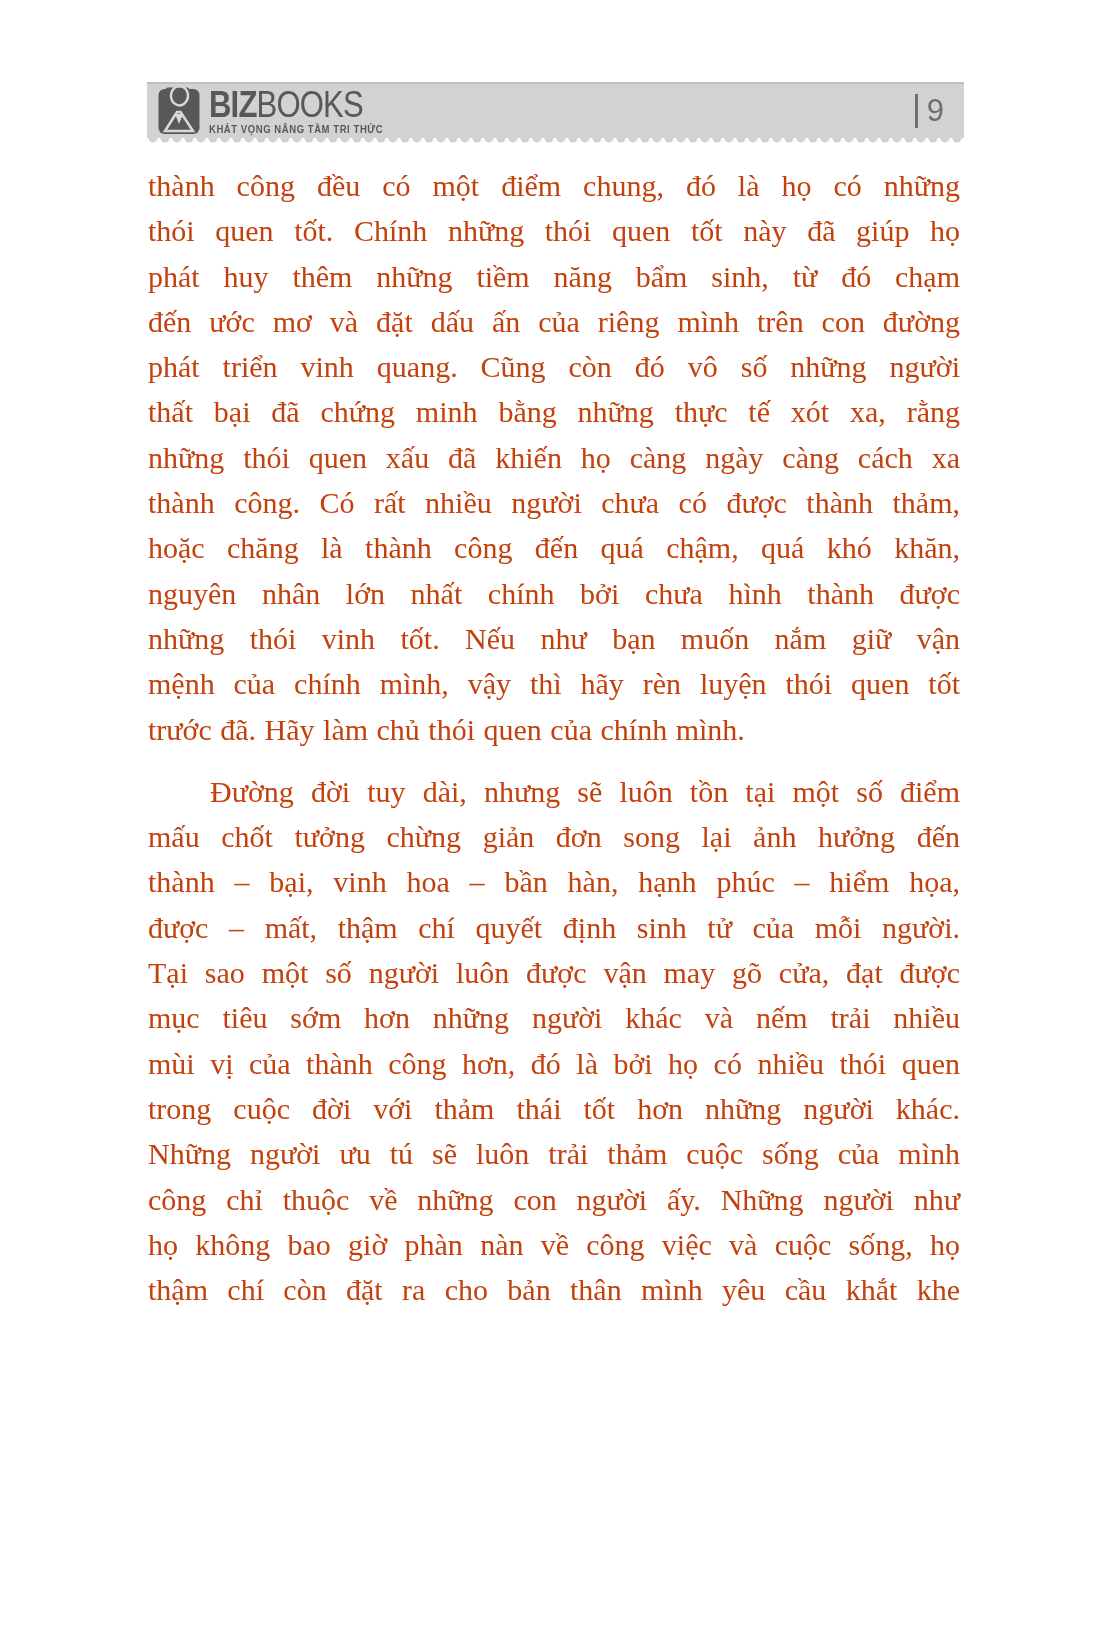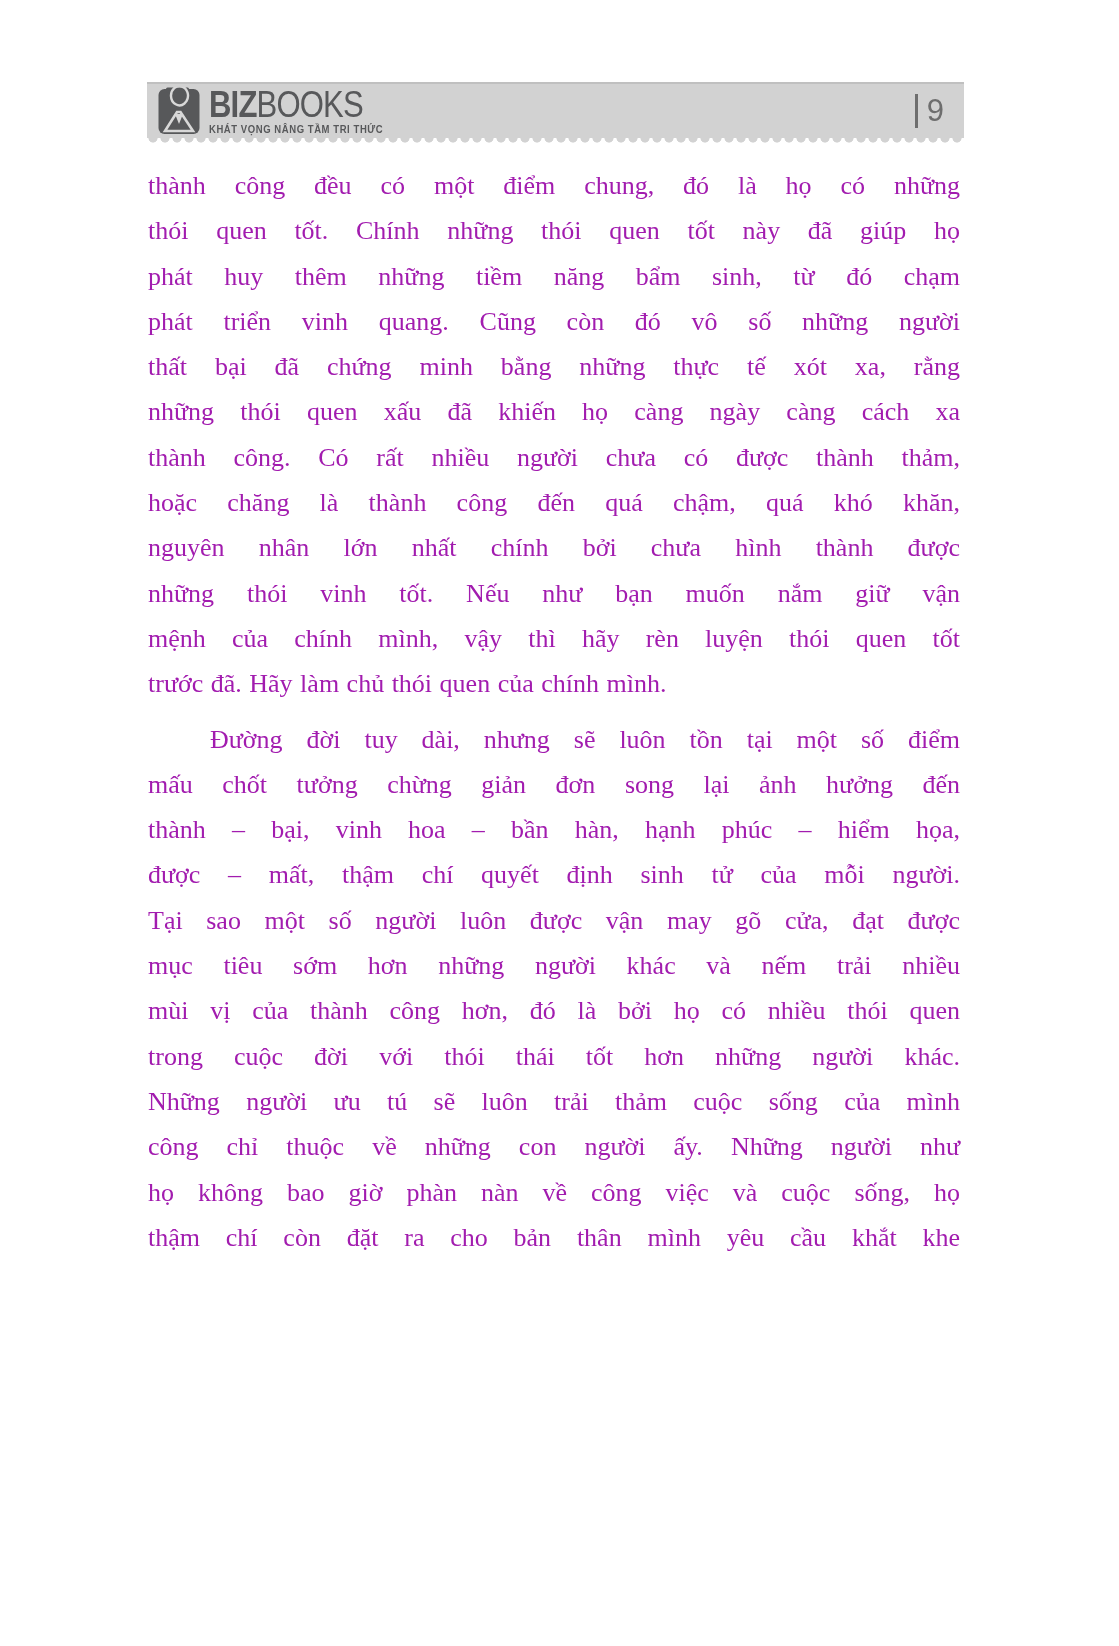--- a/index.html
+++ b/index.html
@@ -80,25 +80,25 @@
     height: 34px;
     background: #6e6e6e;
   }
 
   
   .content {
     position: absolute;
     left: 148px;
     top: 163px;
     width: 812px;
-    color: #a21caf;
-    font-size: 26px;
+    color: #c2410c;
+    font-size: 30px;
     line-height: 45.3px;
   }
-  .paragraph + .paragraph { margin-top: 10px; }
+  .paragraph + .paragraph { margin-top: 17px; }
   .line {
     text-align: justify;
     text-align-last: justify;
     word-spacing: 1px;
   }
   .line.last-left { text-align-last: left; }
   .paragraph.indent .line.first { text-indent: 62px; }
 </style>
 </head>
 <body>
@@ -128,39 +128,40 @@
       <span>9</span>
     </div>
   </header>
 
   <main class="content">
     <div id="text-container">
         <div class="paragraph">
           <div class="line first">thành công đều có một điểm chung, đó là họ có những</div>
           <div class="line">thói quen tốt. Chính những thói quen tốt này đã giúp họ</div>
           <div class="line">phát huy thêm những tiềm năng bẩm sinh, từ đó chạm</div>
+          <div class="line">đến ước mơ và đặt dấu ấn của riêng mình trên con đường</div>
           <div class="line">phát triển vinh quang. Cũng còn đó vô số những người</div>
           <div class="line">thất bại đã chứng minh bằng những thực tế xót xa, rằng</div>
           <div class="line">những thói quen xấu đã khiến họ càng ngày càng cách xa</div>
           <div class="line">thành công. Có rất nhiều người chưa có được thành thảm,</div>
           <div class="line">hoặc chăng là thành công đến quá chậm, quá khó khăn,</div>
           <div class="line">nguyên nhân lớn nhất chính bởi chưa hình thành được</div>
           <div class="line">những thói vinh tốt. Nếu như bạn muốn nắm giữ vận</div>
           <div class="line">mệnh của chính mình, vậy thì hãy rèn luyện thói quen tốt</div>
           <div class="line last-left">trước đã. Hãy làm chủ thói quen của chính mình.</div>
         </div>
         <div class="paragraph indent">
           <div class="line first">Đường đời tuy dài, nhưng sẽ luôn tồn tại một số điểm</div>
           <div class="line">mấu chốt tưởng chừng giản đơn song lại ảnh hưởng đến</div>
           <div class="line">thành – bại, vinh hoa – bần hàn, hạnh phúc – hiểm họa,</div>
           <div class="line">được – mất, thậm chí quyết định sinh tử của mỗi người.</div>
           <div class="line">Tại sao một số người luôn được vận may gõ cửa, đạt được</div>
           <div class="line">mục tiêu sớm hơn những người khác và nếm trải nhiều</div>
           <div class="line">mùi vị của thành công hơn, đó là bởi họ có nhiều thói quen</div>
-          <div class="line">trong cuộc đời với thói thái tốt hơn những người khác.</div>
+          <div class="line">trong cuộc đời với thảm thái tốt hơn những người khác.</div>
           <div class="line">Những người ưu tú sẽ luôn trải thảm cuộc sống của mình</div>
           <div class="line">công chỉ thuộc về những con người ấy. Những người như</div>
           <div class="line">họ không bao giờ phàn nàn về công việc và cuộc sống, họ</div>
           <div class="line">thậm chí còn đặt ra cho bản thân mình yêu cầu khắt khe</div>
         </div>
       </div>
   </main>
 
 </div>
 

